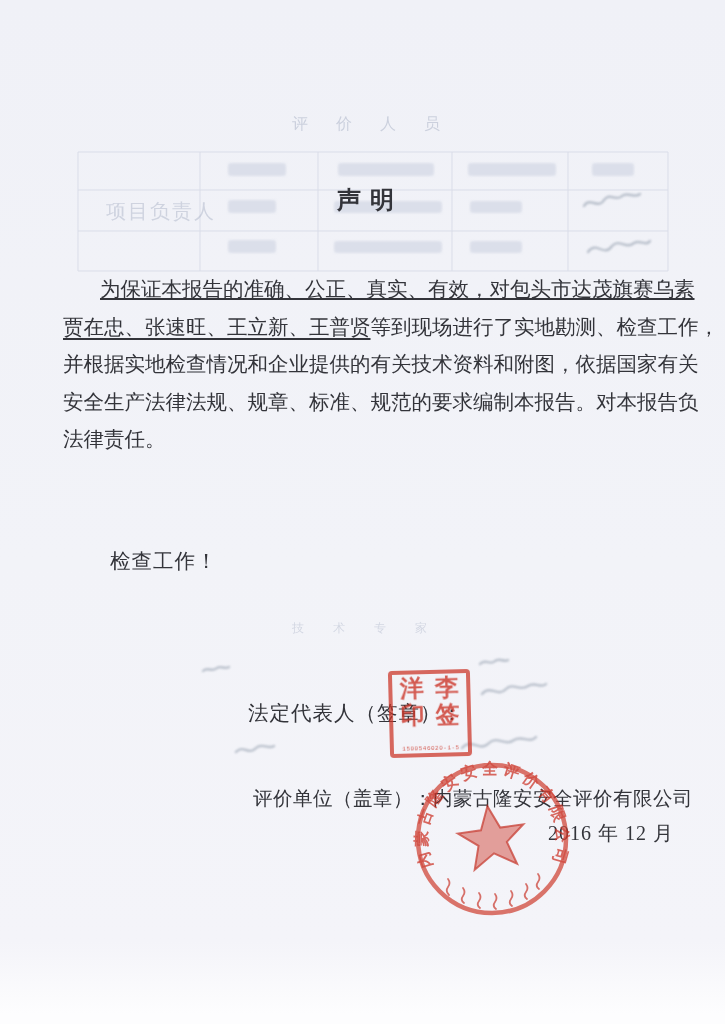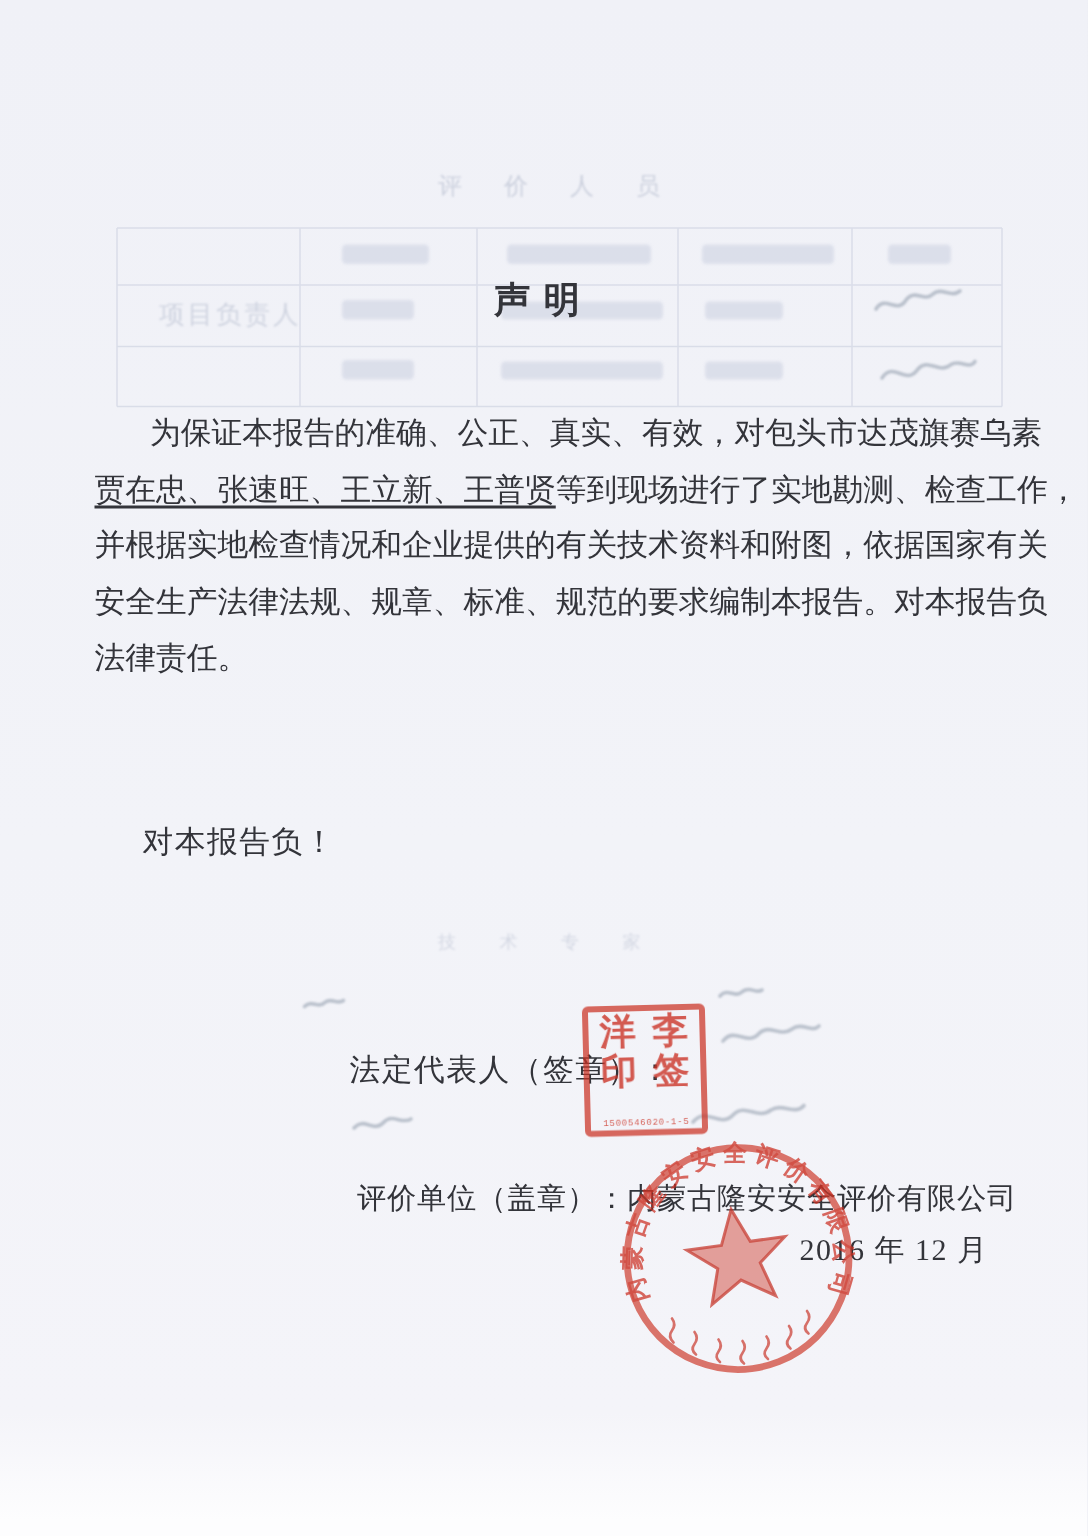--- a/index.html
+++ b/index.html
@@ -14,34 +14,34 @@
       linear-gradient(180deg,#f0f1f7 0%,#f2f3f8 55%,#f4f4f9 92%,#fdfdfe 99%),
       #f1f2f7;
   }
   
   .ghost-text{
     position:absolute;color:#aeb6c9;white-space:nowrap;
     filter:blur(0.6px);
   }
   .ghost-svg{position:absolute;left:0;top:0;}
   
-  .ink{position:absolute;color:#33343a;white-space:nowrap;}
+  .ink{position:absolute;color:#33343a;white-space:nowrap;padding-left:15px;}
   .doc-title{
     left:0;right:0;top:184px;text-align:center;
     font-size:24px;font-weight:bold;letter-spacing:9px;white-space:nowrap;
   }
   .body-block{
     position:absolute;left:63px;top:271px;width:599px;color:#33343a;
     font-size:20.5px;
   }
   .bline{
     height:37.6px;line-height:37.6px;
     text-align:justify;text-align-last:justify;white-space:nowrap;
   }
-  .bline.first{text-indent:37px;}
+  .bline.first{text-indent:37px;text-decoration:underline;}
   .bline.last{text-align-last:left;}
   .names-underline{
     text-decoration:underline;
     text-underline-offset:4px;
     text-decoration-thickness:1.5px;
   }
   .closing{left:95px;top:547px;font-size:20.5px;letter-spacing:1px;}
   .sig-legal{left:233px;top:699px;font-size:20.5px;letter-spacing:1px;}
   .sig-org{left:238px;top:785px;font-size:19.5px;letter-spacing:0.5px;}
   .sig-date{left:533px;top:820px;font-size:20px;letter-spacing:1px;}
@@ -104,35 +104,35 @@
       <path d="M584,206 c6,-10 14,4 20,-6 c6,-8 12,2 18,-4 c6,-5 12,3 18,-2"></path>
       <path d="M588,252 c8,-12 16,6 24,-6 c7,-8 14,4 22,-3 c6,-4 12,4 16,-2"></path>
       <path d="M482,694 c8,-10 16,4 24,-5 c7,-7 14,3 22,-3 c7,-5 13,3 18,-2"></path>
       <path d="M462,748 c9,-11 18,5 27,-5 c8,-8 16,4 25,-3 c8,-5 16,4 22,-3"></path>
       <path d="M236,752 c7,-8 13,4 20,-4 c6,-6 12,2 18,-2"></path>
       <path d="M480,664 c5,-6 10,2 15,-3 c5,-4 9,2 13,-1"></path>
       <path d="M203,671 c5,-5 9,2 14,-3 c4,-3 8,2 12,-1"></path>
     </g>
   </svg>
 
-  <div class="ghost-text" style="left:106px;top:198px;font-size:17px;letter-spacing:2px;opacity:0.5;text-align:right;">项目负责人</div>
+  <div class="ghost-text" style="left:106px;top:198px;font-size:20px;letter-spacing:2px;opacity:0.5;text-align:right;">项目负责人</div>
 
   <div class="ghost-text" style="left:292px;top:620px;font-size:12px;letter-spacing:13px;opacity:0.45;">技 术 专 家</div>
 
   <div class="ink doc-title">声明</div>
 
   <div class="body-block">
     <div class="bline first">为保证本报告的准确、公正、真实、有效，对包头市达茂旗赛乌素</div>
     <div class="bline"><span class="names-underline">贾在忠、张速旺、王立新、王普贤</span><span>等到现场进行了实地勘测、检查工作，</span></div>
     <div class="bline">并根据实地检查情况和企业提供的有关技术资料和附图，依据国家有关</div>
     <div class="bline">安全生产法律法规、规章、标准、规范的要求编制本报告。对本报告负</div>
     <div class="bline last">法律责任。</div>
   </div>
 
-  <div class="ink closing">对本报告负！</div>
+  <div class="ink closing">检查工作！</div>
 
   <div class="ink sig-legal">法定代表人（签章）：</div>
 
   <div class="ink sig-org">评价单位（盖章）：内蒙古隆安安全评价有限公司</div>
 
   <div class="ink sig-date">2016 年 12 月</div>
 
   <div class="square-seal">
     <div class="sc">洋</div>
     <div class="sc">李</div>

